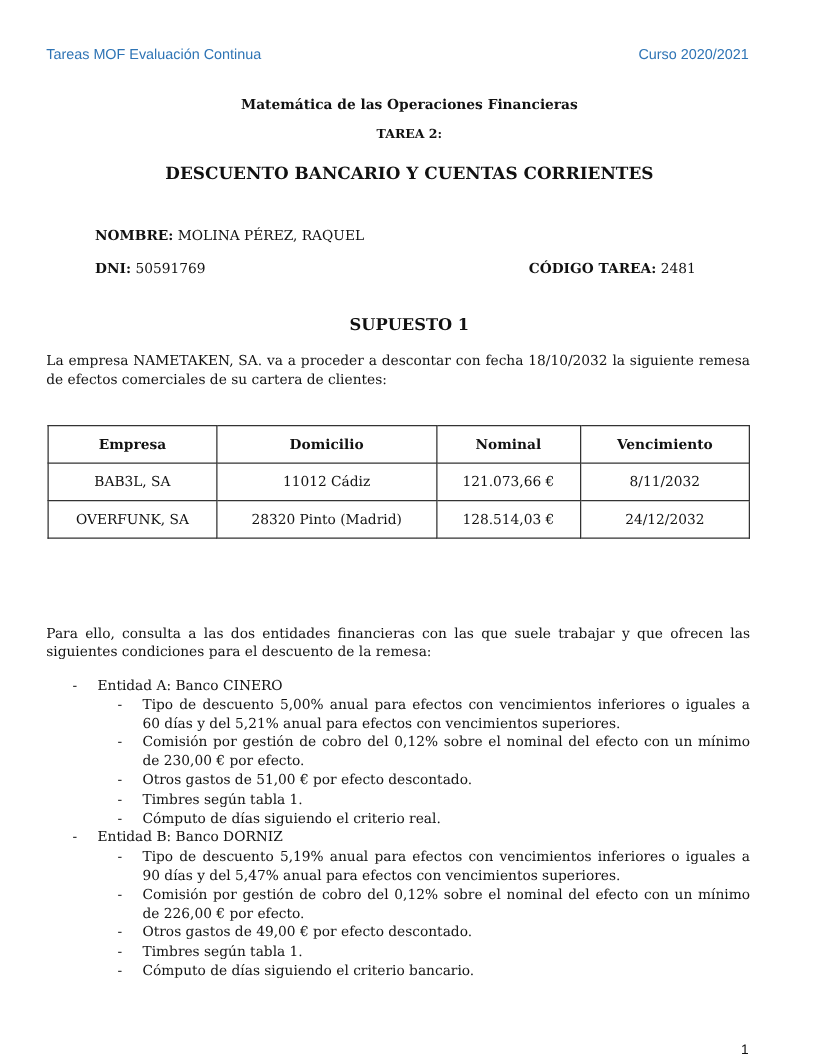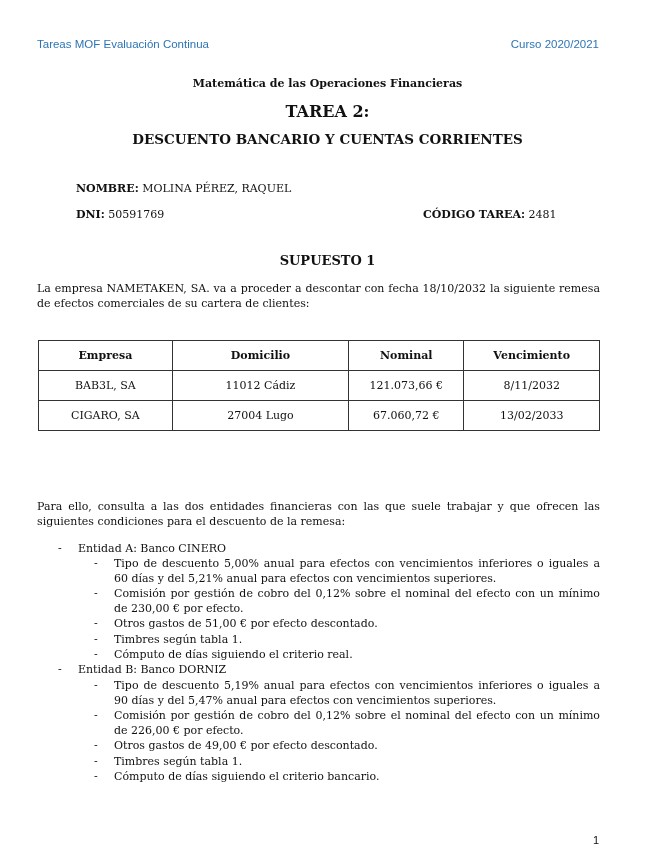--- a/index.html
+++ b/index.html
@@ -6,21 +6,21 @@
     html, body { width: 655px; height: 848px; background: #ffffff; overflow: hidden; }
     body { position: relative; font-family: "DejaVu Serif", "Liberation Serif", serif; color: #111111; }
 
     .page-header { position: absolute; top: 38px; left: 37px; right: 56px; height: 16px;
       font-family: "Liberation Sans", "DejaVu Sans", sans-serif; font-size: 11.5px; color: #2e74b5; }
     .page-header .left { position: absolute; left: 0; top: 0; }
     .page-header .right { position: absolute; right: 0; top: 0; }
 
     .center { position: absolute; left: 0; width: 655px; text-align: center; font-weight: bold; }
     .subject { top: 77px; font-size: 11px; }
-    .tarea { top: 102px; font-size: 16px; }
+    .tarea { top: 102px; font-size: 10px; }
     .maintitle { top: 131px; font-size: 13.5px; }
 
     .field { position: absolute; font-size: 11px; }
     .field b { font-weight: bold; }
     .f-nombre { top: 182px; left: 76px; }
     .f-dni { top: 208px; left: 76px; }
     .f-codigo { top: 208px; left: 423px; }
 
     .supuesto { top: 253px; font-size: 13px; }
 
@@ -82,24 +82,24 @@
     </tr>
   </thead>
   <tbody>
     <tr>
       <td>BAB3L, SA</td>
       <td>11012 Cádiz</td>
       <td>121.073,66 €</td>
       <td>8/11/2032</td>
     </tr>
     <tr>
-      <td>CIGARO, SA</td>
-      <td>27004 Lugo</td>
-      <td>67.060,72 €</td>
-      <td>13/02/2033</td>
+      <td>OVERFUNK, SA</td>
+      <td>28320 Pinto (Madrid)</td>
+      <td>128.514,03 €</td>
+      <td>24/12/2032</td>
     </tr>
   </tbody>
 </table>
 
 <p class="para para2">Para ello, consulta a las dos entidades financieras con las que suele trabajar y que ofrecen las siguientes condiciones para el descuento de la remesa:</p>
 
 <div class="list">
 
   <div class="ent" style="top:541px;">
     <span class="dash">-</span>

